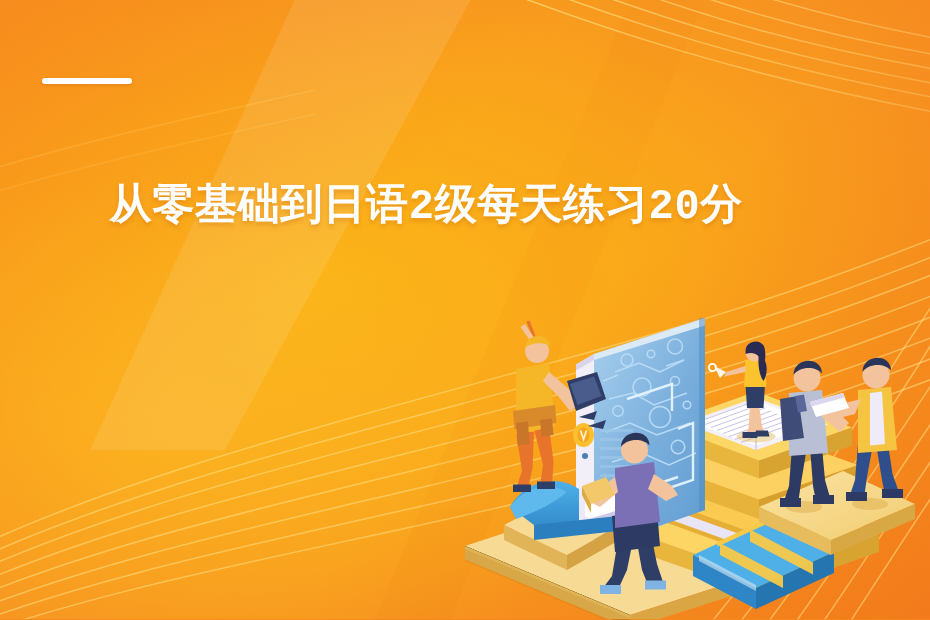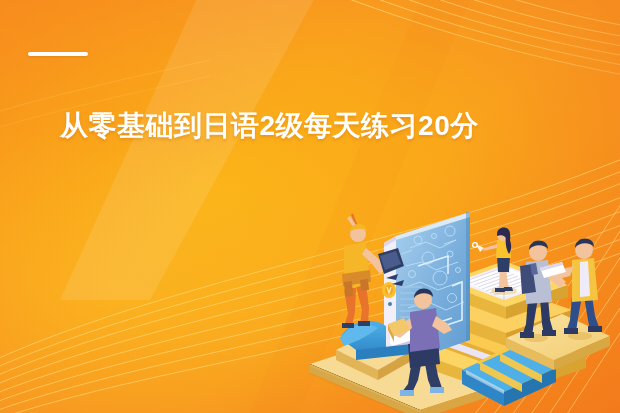--- a/index.html
+++ b/index.html
@@ -38,27 +38,27 @@
     position:absolute;left:0;top:0;width:100%;z-index:6;
     pointer-events:none;
   }
   .rule{
     position:absolute;left:28px;top:52px;width:60px;height:4px;
     background:#FFFFFF;border-radius:2px;
     box-shadow:0 1px 2px rgba(180,90,10,.25);
   }
   .title{
     position:absolute;left:57px;top:106px;
-    margin:3px;
+    margin:16px;
     font-size:28px;line-height:34px;
     font-weight:700;letter-spacing:.5px;
     color:#FFFFFF;
     white-space:nowrap;
     text-shadow:0 2px 3px rgba(190,95,10,.30);
-    font-family:Liberation Sans, sans-serif;
+    font-family:Liberation Mono, monospace;
   }
 
   
   .illustration{
     position:absolute;left:300px;top:178px;width:320px;height:235px;z-index:5;
   }
   .illustration svg{display:block;width:320px;height:235px;}
 </style>
 </head>
 <body>

